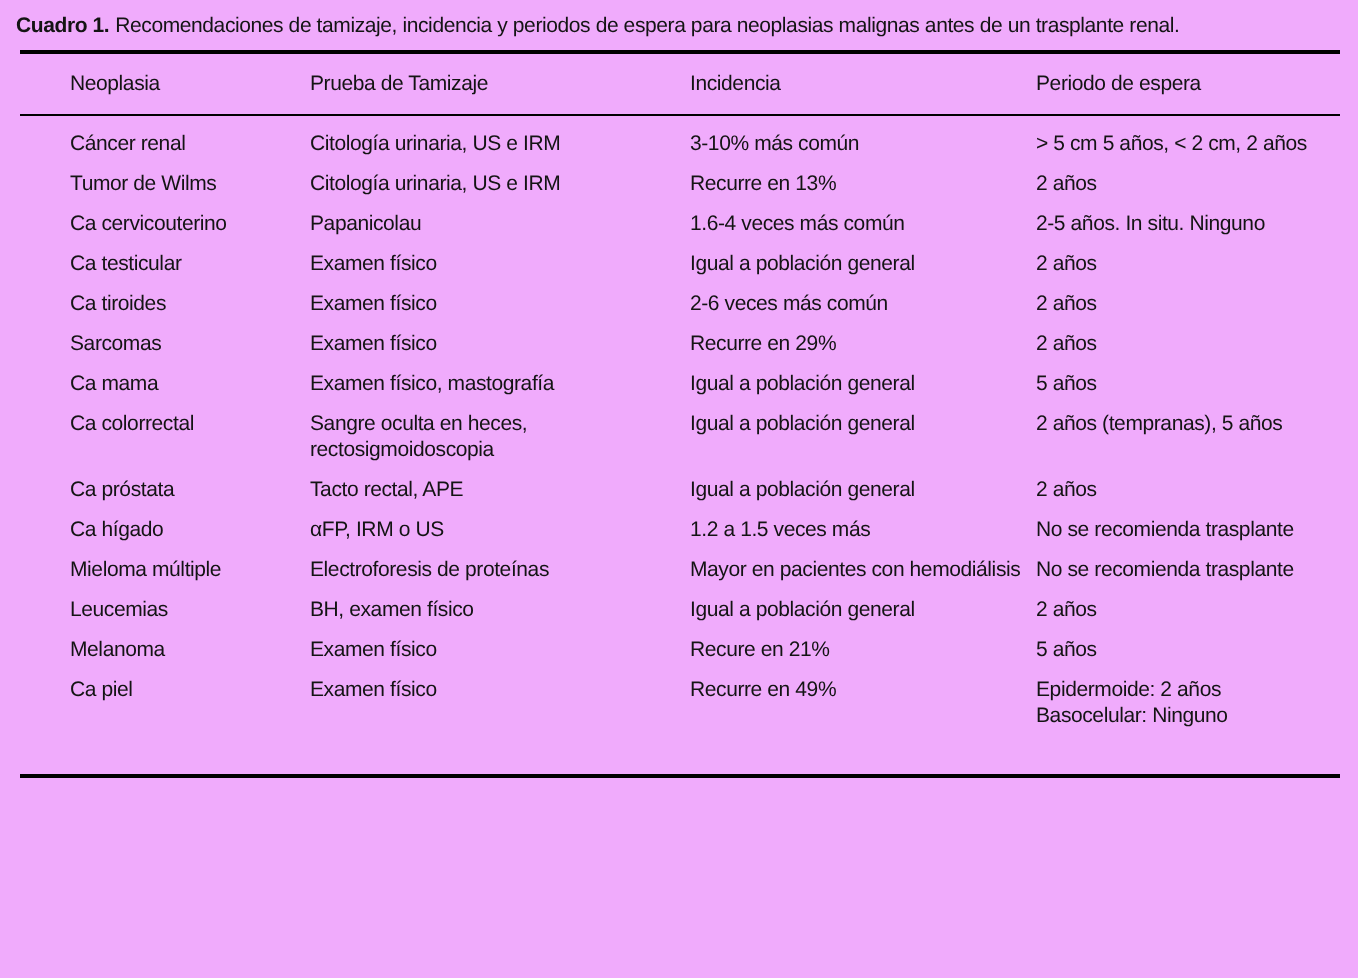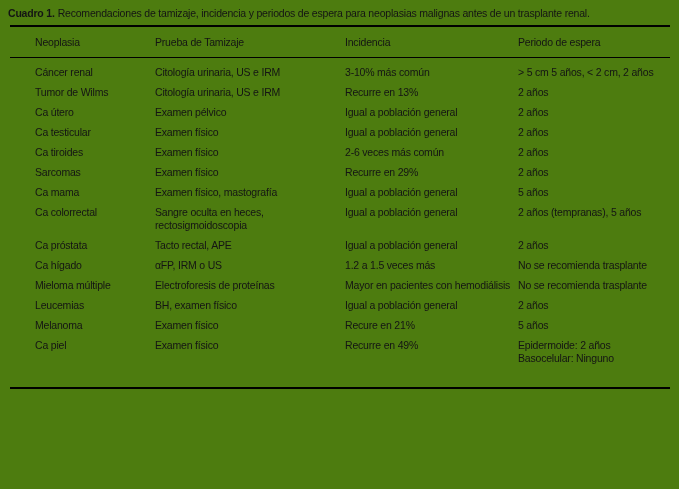--- a/index.html
+++ b/index.html
@@ -1,20 +1,20 @@
 <!DOCTYPE html>
 <html><head>
 <meta charset="utf-8">
 <style>
   * { box-sizing: border-box; }
   html, body { margin: 0; padding: 0; background: #ffffff; }
   .page {
     width: 679px;
     height: 489px;
-    background: #4d7c0f;
+    background: #f0abfc;
     color: #141414;
     font-family: "Liberation Sans", sans-serif;
     overflow: hidden;
     position: relative;
   }
   .title {
     padding: 7px 10px 0 8px;
     font-size: 10.5px;
     line-height: 13px;
     letter-spacing: -0.2px;
@@ -84,24 +84,24 @@
           <td>3-10% más común</td>
           <td>&gt; 5 cm 5 años, &lt; 2 cm, 2 años</td>
         </tr>
         <tr>
           <td>Tumor de Wilms</td>
           <td>Citología urinaria, US e IRM</td>
           <td>Recurre en 13%</td>
           <td>2 años</td>
         </tr>
         <tr>
-          <td>Ca útero</td>
-          <td>Examen pélvico</td>
-          <td>Igual a población general</td>
-          <td>2 años</td>
+          <td>Ca cervicouterino</td>
+          <td>Papanicolau</td>
+          <td>1.6-4 veces más común</td>
+          <td>2-5 años. In situ. Ninguno</td>
         </tr>
         <tr>
           <td>Ca testicular</td>
           <td>Examen físico</td>
           <td>Igual a población general</td>
           <td>2 años</td>
         </tr>
         <tr>
           <td>Ca tiroides</td>
           <td>Examen físico</td>

